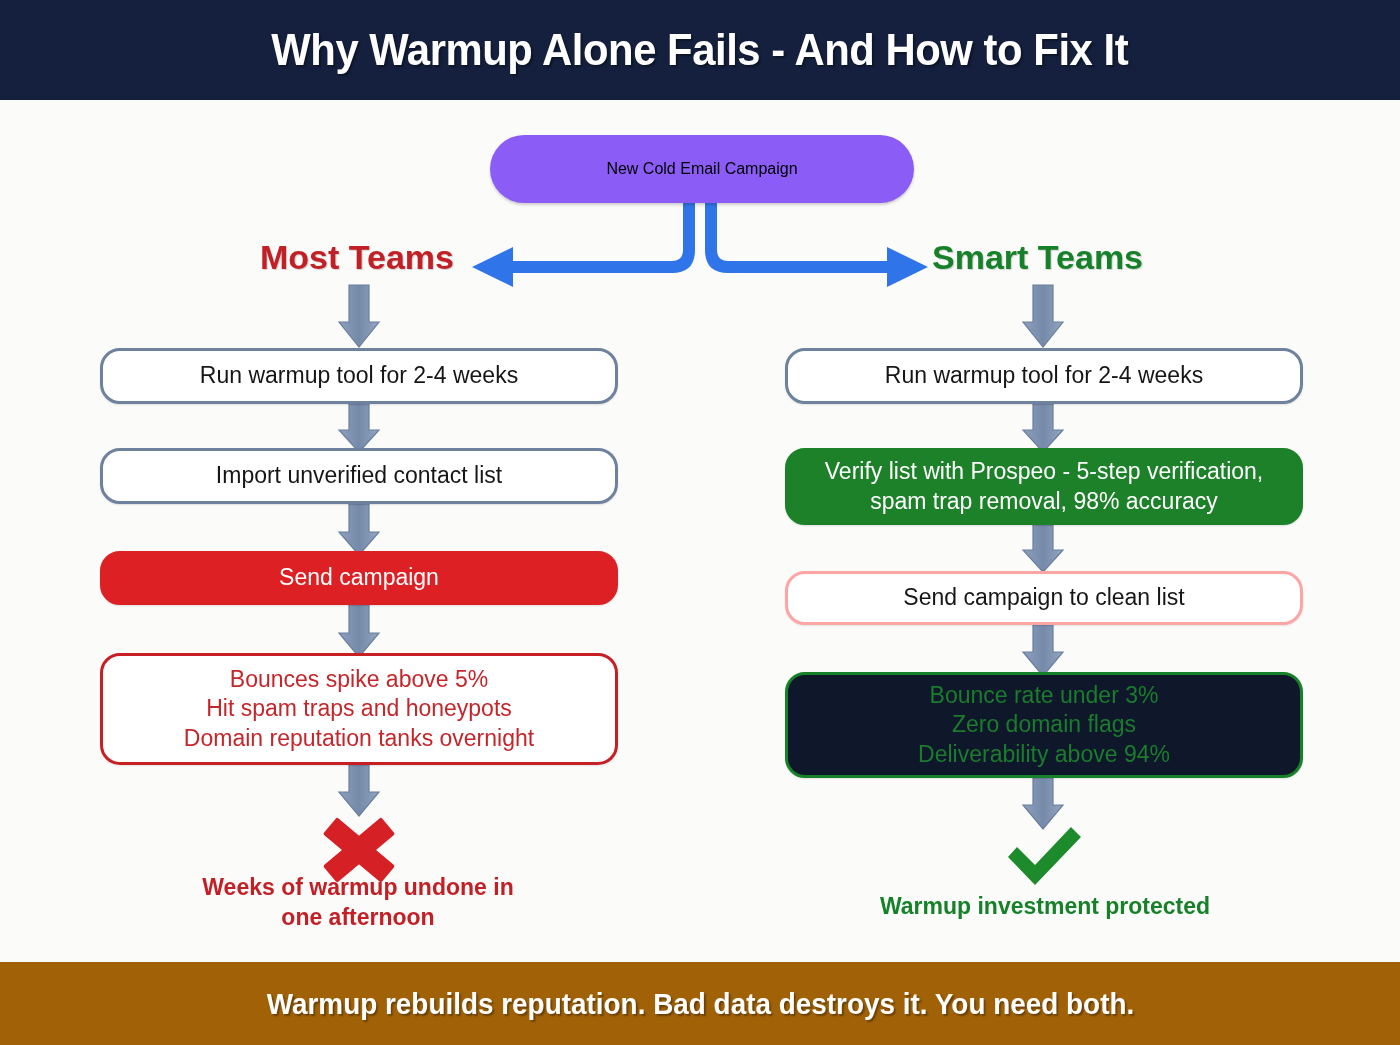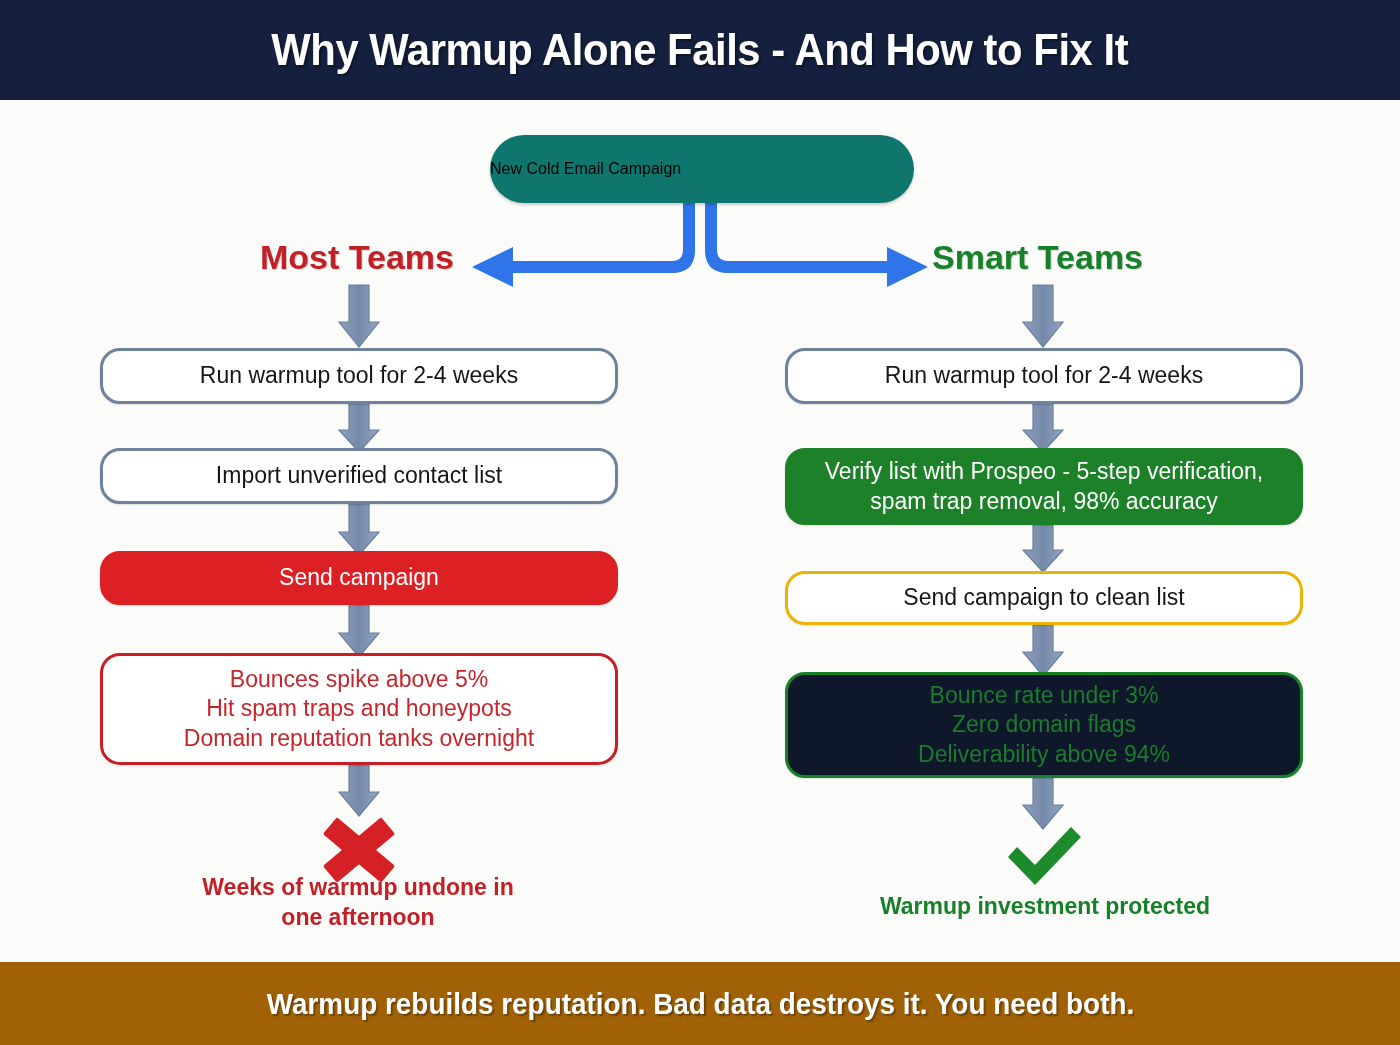--- a/index.html
+++ b/index.html
@@ -39,23 +39,23 @@
     white-space:nowrap;
   }
   
   .canvas{
     position:absolute;left:0;top:100px;width:1400px;height:862px;
     background:#fbfbf9;
   }
   
   .pill{
     position:absolute;left:490px;top:35px;width:424px;height:68px;
-    background:#0f766e;
+    background:#8b5cf6;
     border-radius:34px;
-    display:flex;align-items:center;justify-content:flex-start;
+    display:flex;align-items:center;justify-content:center;
     box-shadow:0 2px 3px rgba(0,0,0,0.18);
   }
   
   .branch-svg{position:absolute;left:0;top:0;width:1400px;height:862px;pointer-events:none;}
   
   .col-head{
     position:absolute;font-size:34px;font-weight:bold;white-space:nowrap;
     text-shadow:1px 1px 1px rgba(0,0,0,0.18);
   }
   .col-head.left{left:260px;top:138px;color:#c22026;}
@@ -82,21 +82,21 @@
   .fbox.outline-red{
     background:#ffffff;border:3px solid #c81f24;color:#c4262b;
     box-shadow:0 1px 2px rgba(0,0,0,0.10);
   }
   .fbox.solid-green{
     background:#1c8129;border:3px solid #1c8129;color:#ffffff;
     box-shadow:0 1px 2px rgba(0,0,0,0.12);
     align-items:center;
   }
   .fbox.outline-green-dark{
-    background:#ffffff;border:3px solid #eab308;color:#161616;
+    background:#ffffff;border:3px solid #fca5a5;color:#161616;
     box-shadow:0 1px 2px rgba(0,0,0,0.10);
   }
   .fbox.outline-green{
     background:#0f172a;border:3px solid #17812a;color:#1a7c2c;
     box-shadow:0 1px 2px rgba(0,0,0,0.10);
   }
   
   .outcome-cap{
     position:absolute;text-align:center;font-size:23px;font-weight:bold;
     line-height:1.3;

